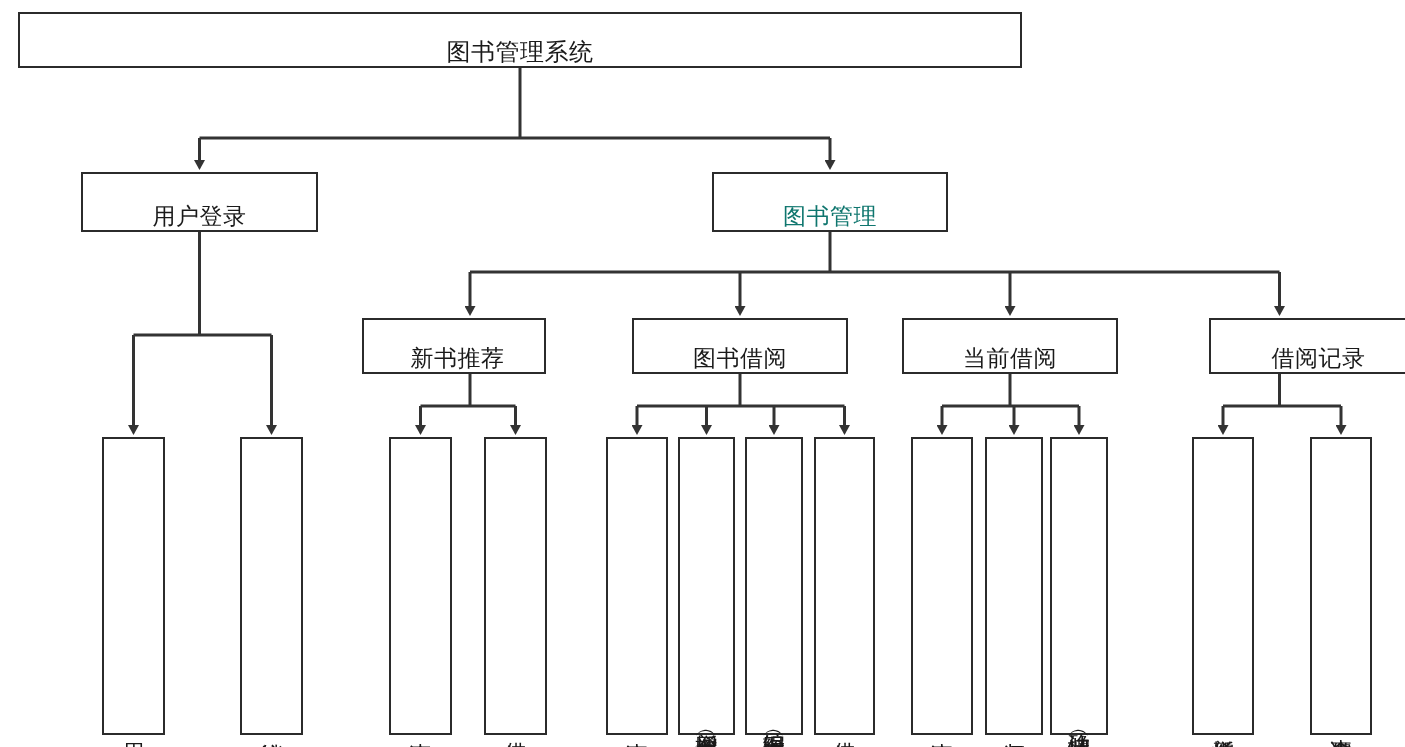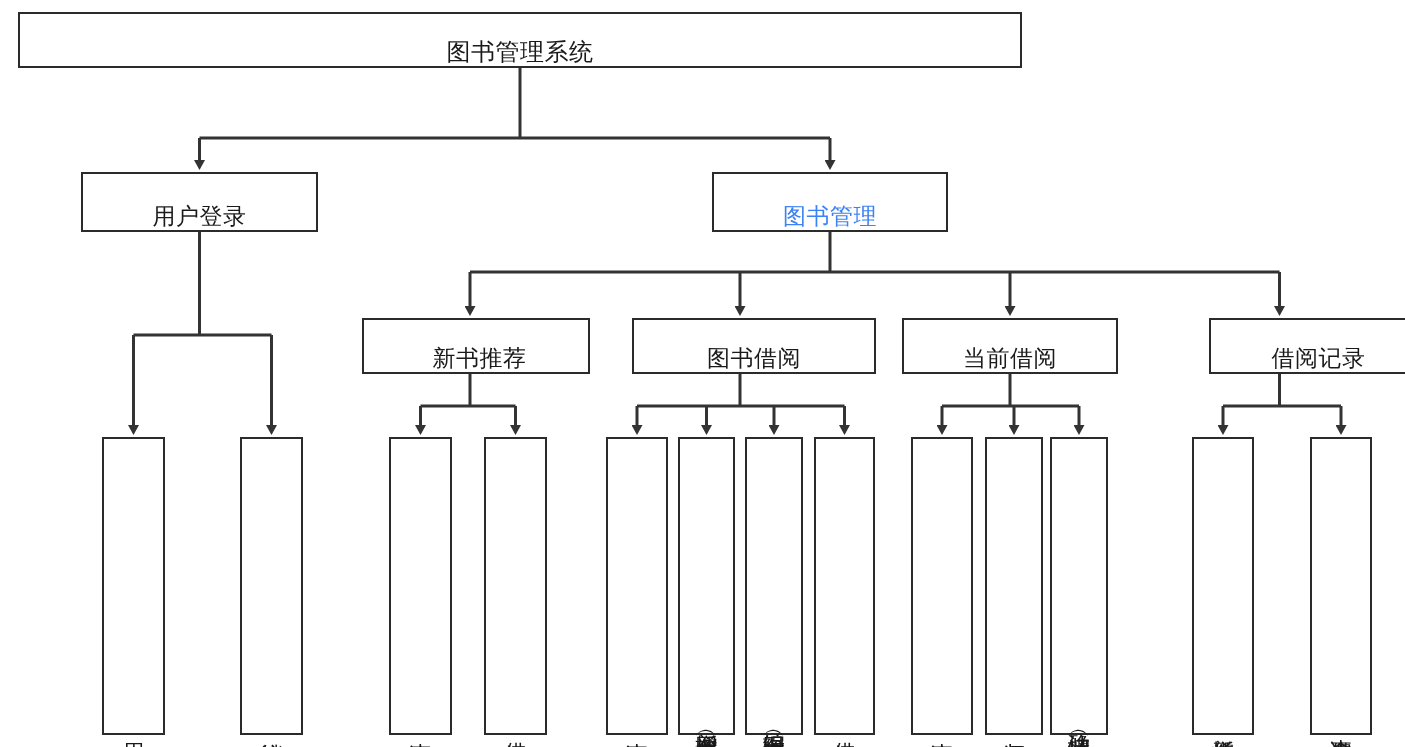--- a/index.html
+++ b/index.html
@@ -110,26 +110,26 @@
   </svg>
 
   <div id="nodes-layer">
       <div class="node-box level-root" style="left: 18px; top: 12px; width: 1004px; height: 56px; border-color: rgb(43, 43, 43); background: rgb(255, 255, 255);">
         <span class="node-label horiz" style="color: rgb(26, 26, 26);">图书管理系统</span>
       </div>
       <div class="node-box level-1" style="left: 81px; top: 172px; width: 237px; height: 60px; border-color: rgb(43, 43, 43); background: rgb(255, 255, 255);">
         <span class="node-label horiz" style="color: rgb(26, 26, 26);">用户登录</span>
       </div>
       <div class="node-box level-1" style="left: 712px; top: 172px; width: 236px; height: 60px; border-color: rgb(43, 43, 43); background: rgb(255, 255, 255);">
-        <span class="node-label horiz" style="color: #3b82f6; margin-top: 40px;">图书管理</span>
+        <span class="node-label horiz" style="color: #0f766e; margin-top: 40px;">图书管理</span>
       </div>
-      <div class="node-box level-2" style="left: 362px; top: 318px; width: 228px; height: 56px; border-color: rgb(43, 43, 43); background: rgb(255, 255, 255); padding-left: 7px;">
+      <div class="node-box level-2" style="left: 362px; top: 318px; width: 184px; height: 56px; border-color: rgb(43, 43, 43); background: rgb(255, 255, 255); padding-left: 7px;">
         <span class="node-label horiz" style="color: rgb(26, 26, 26);">新书推荐</span>
       </div>
-      <div class="node-box level-2" style="left: 632px; top: 318px; width: 244px; height: 56px; border-color: rgb(43, 43, 43); background: rgb(255, 255, 255);">
+      <div class="node-box level-2" style="left: 632px; top: 318px; width: 216px; height: 56px; border-color: rgb(43, 43, 43); background: rgb(255, 255, 255);">
         <span class="node-label horiz" style="color: rgb(26, 26, 26);">图书借阅</span>
       </div>
       <div class="node-box level-2" style="left: 902px; top: 318px; width: 216px; height: 56px; border-color: rgb(43, 43, 43); background: rgb(255, 255, 255);">
         <span class="node-label horiz" style="color: rgb(26, 26, 26);">当前借阅</span>
       </div>
       <div class="node-box level-2" style="left: 1209px; top: 318px; width: 219px; height: 56px; border-color: rgb(43, 43, 43); background: rgb(255, 255, 255);">
         <span class="node-label horiz" style="color: rgb(26, 26, 26);">借阅记录</span>
       </div>
       <div class="node-box level-3" style="left: 102px; top: 437px; width: 63px; height: 298px; border-color: rgb(43, 43, 43); background: rgb(255, 255, 255);">
         <span class="node-label vert" style="color: rgb(26, 26, 26);">用户登录</span>

